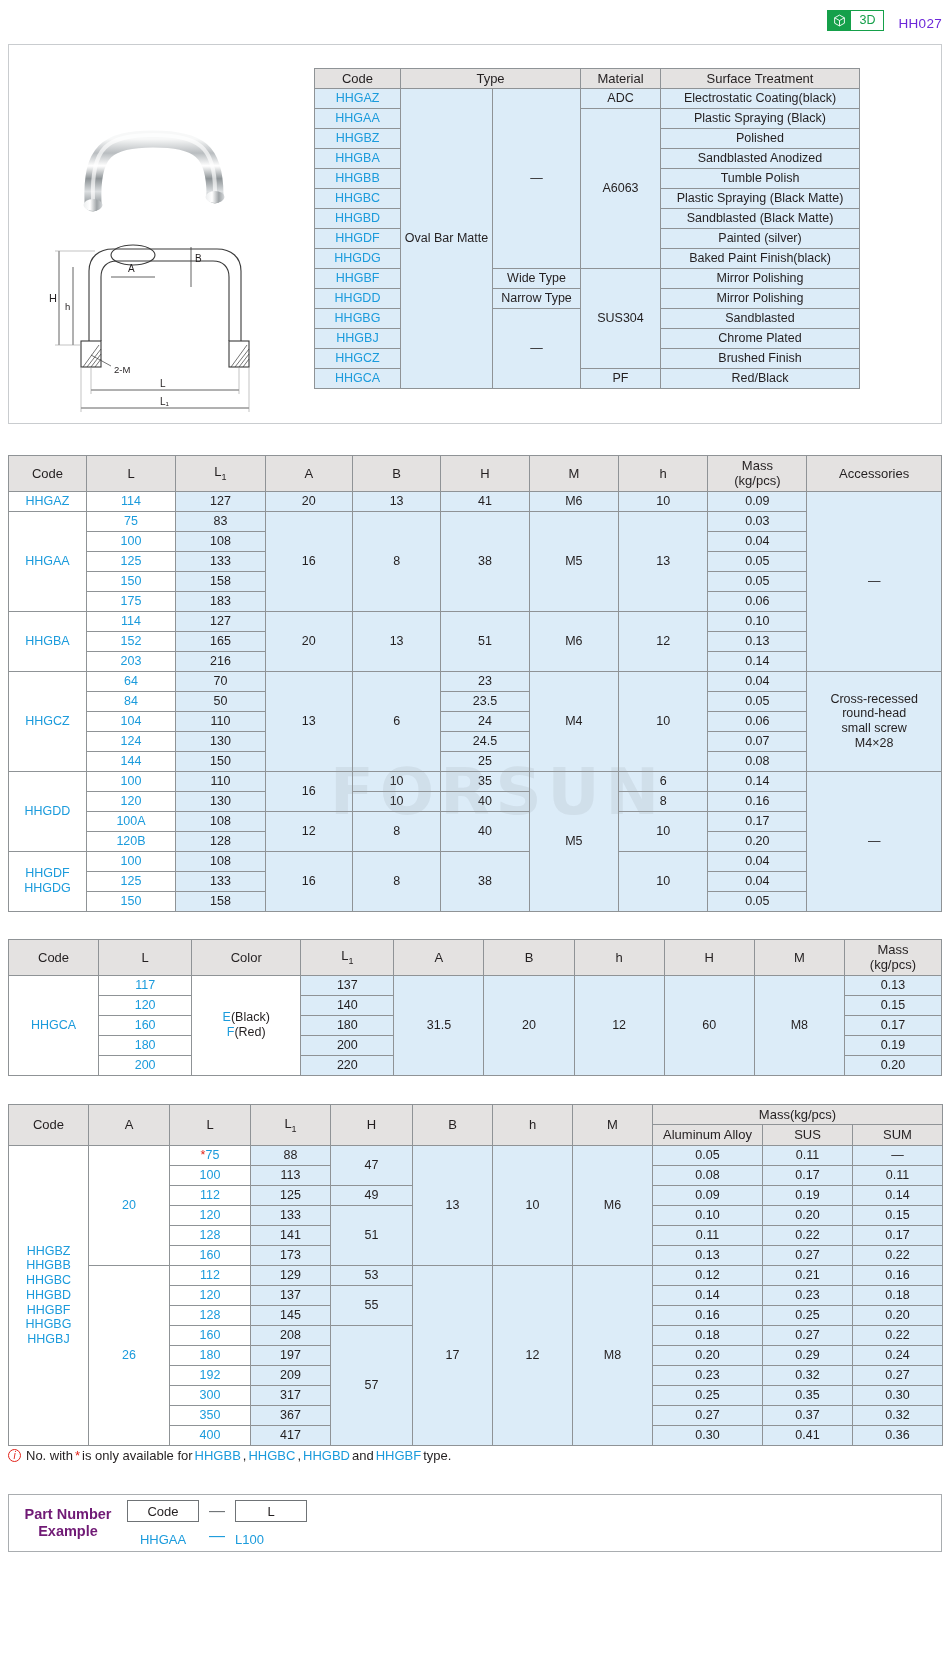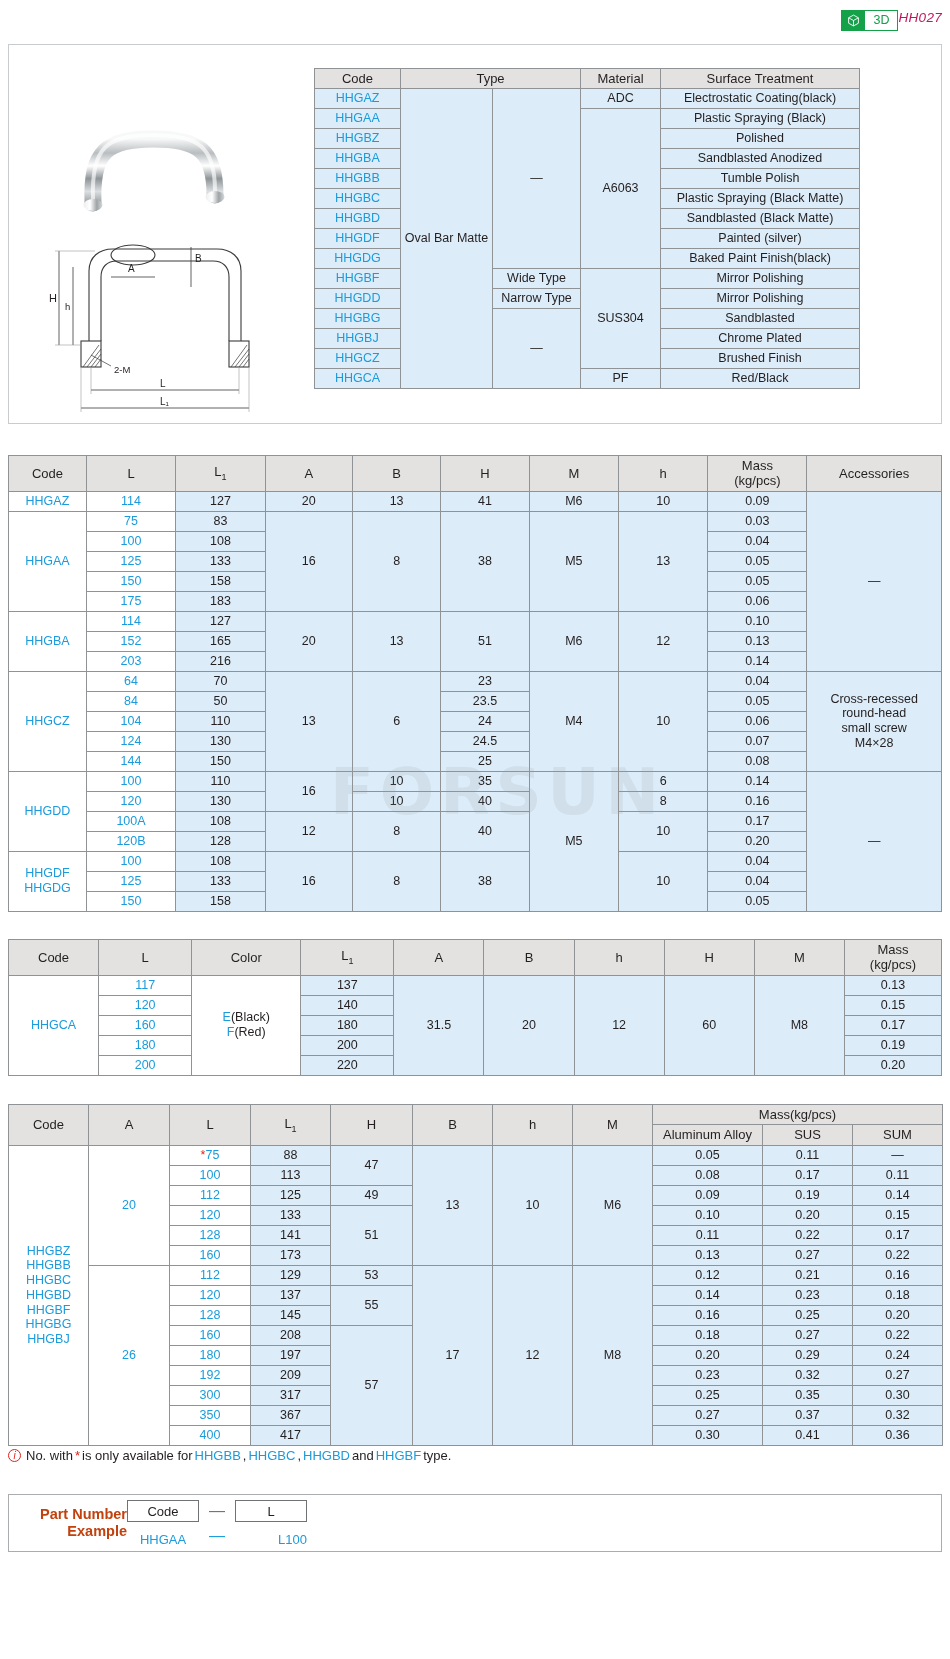--- a/index.html
+++ b/index.html
@@ -38,35 +38,35 @@
 
   
   #top-panel {
     position: absolute; left: 8px; top: 44px;
     width: 934px; height: 380px;
     border: 1px solid #c9cccf;
     background: #fff;
   }
   #badge-row {
     position: absolute; right: 8px; top: 10px;
-    display: flex; align-items: flex-start; 
+    display: flex; align-items: flex-end; gap: 14px;
   }
   #badge3d {
     display: flex; align-items: center;
     border: 1px solid #15a04a; height: 21px;
   }
   #badge3d .cube {
     background: #15a04a; width: 23px; height: 19px;
     display: flex; align-items: center; justify-content: center;
   }
   #badge3d .lbl {
     color: #15a04a; font-size: 12.5px;
     padding: 0 8px; background: #fff; line-height: 19px;
   }
-  #partcode { font-size: 13.5px; color: #be185d; letter-spacing: .3px; font-style: italic; }
+  #partcode { font-size: 13.5px; color: #6d28d9; letter-spacing: .3px; }
 
   #illus { position: absolute; left: 6px; top: 10px; width: 285px; height: 365px; }
   #type-table-wrap { position: absolute; left: 305px; top: 23px; width: 545px; }
 
   .t-type { font-size: 12.5px; }
   .t-type td { height: 20px; }
 
   
   .sect { position: absolute; left: 8px; width: 934px; }
   #tbl-main { top: 455px; }
@@ -90,22 +90,22 @@
   .star { color: #e2231a; }
 
   
   #pne {
     position: absolute; left: 8px; top: 1494px;
     width: 934px; height: 58px;
     border: 1px solid #a9adb0;
     display: flex; align-items: center;
   }
   #pne-label {
-    font-size: 14.5px; font-weight: bold; color: #c2410c;
-    width: 118px; text-align: right; line-height: 1.15;
+    font-size: 14.5px; font-weight: bold; color: #701a75;
+    width: 118px; text-align: center; line-height: 1.15;
   }
   .pne-box {
     border: 1px solid #6f7376; background: #fff;
     width: 72px; height: 22px; line-height: 21px;
     text-align: center; font-size: 13px;
   }
   .pne-val { font-size: 13px; margin-top: 6px; }
   .pne-dash { margin: 0 10px; color: #6f7376; }
   .pne-dash2 { margin: 0 10px; color: #1b9bdc; }
   .pne-rowtop { display:flex; align-items:center; }
@@ -769,16 +769,16 @@
   </div>
   <div style="display:flex; flex-direction:column;">
     <div class="pne-rowtop">
       <div class="pne-box">Code</div>
       <div class="pne-dash">—</div>
       <div class="pne-box">L</div>
     </div>
     <div class="pne-rowbot">
       <div class="pne-val blue" style="width:72px;text-align:center">HHGAA</div>
       <div class="pne-dash2">—</div>
-      <div class="pne-val blue" style="width:72px;text-align:right">L100</div>
+      <div class="pne-val blue" style="width:72px;text-align:left">L100</div>
     </div>
   </div>
 </div>
 
 </body></html>

